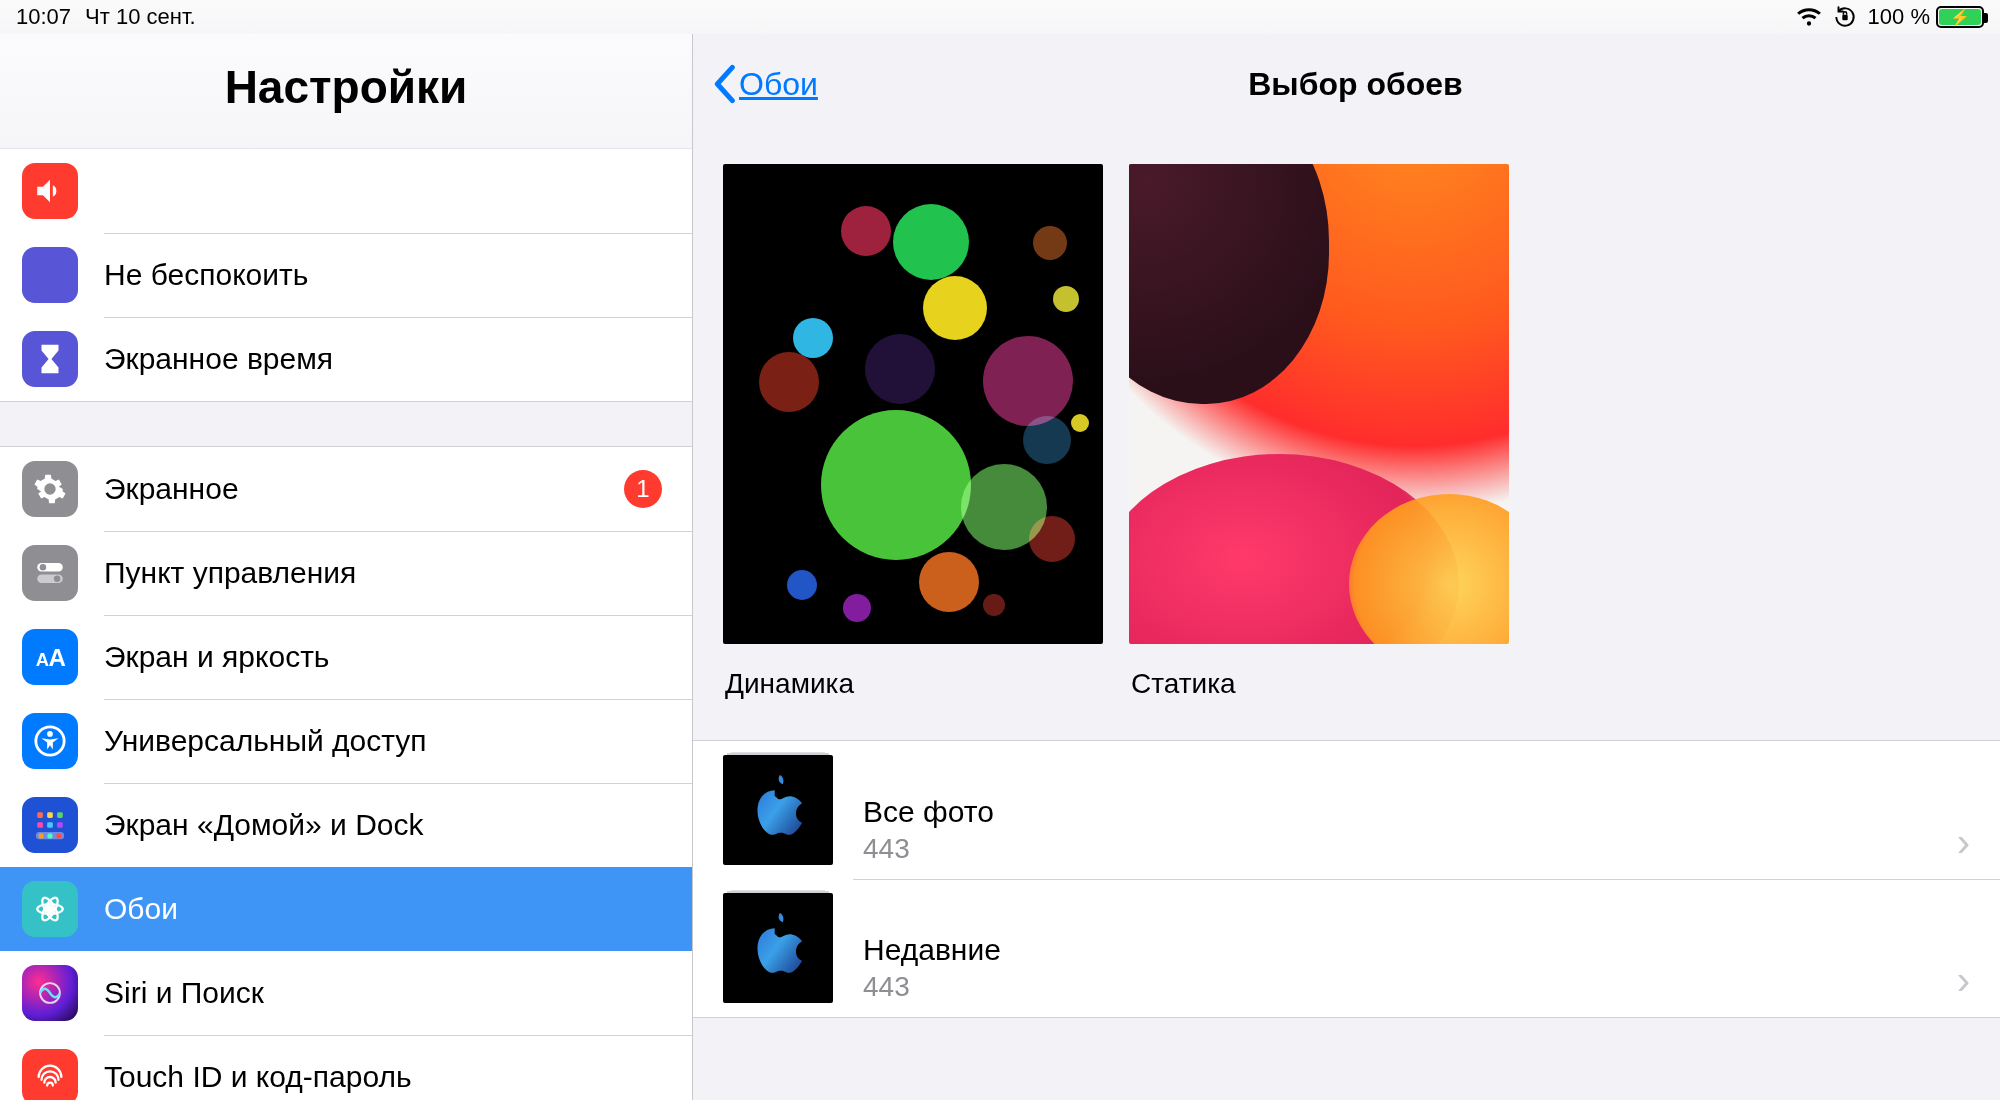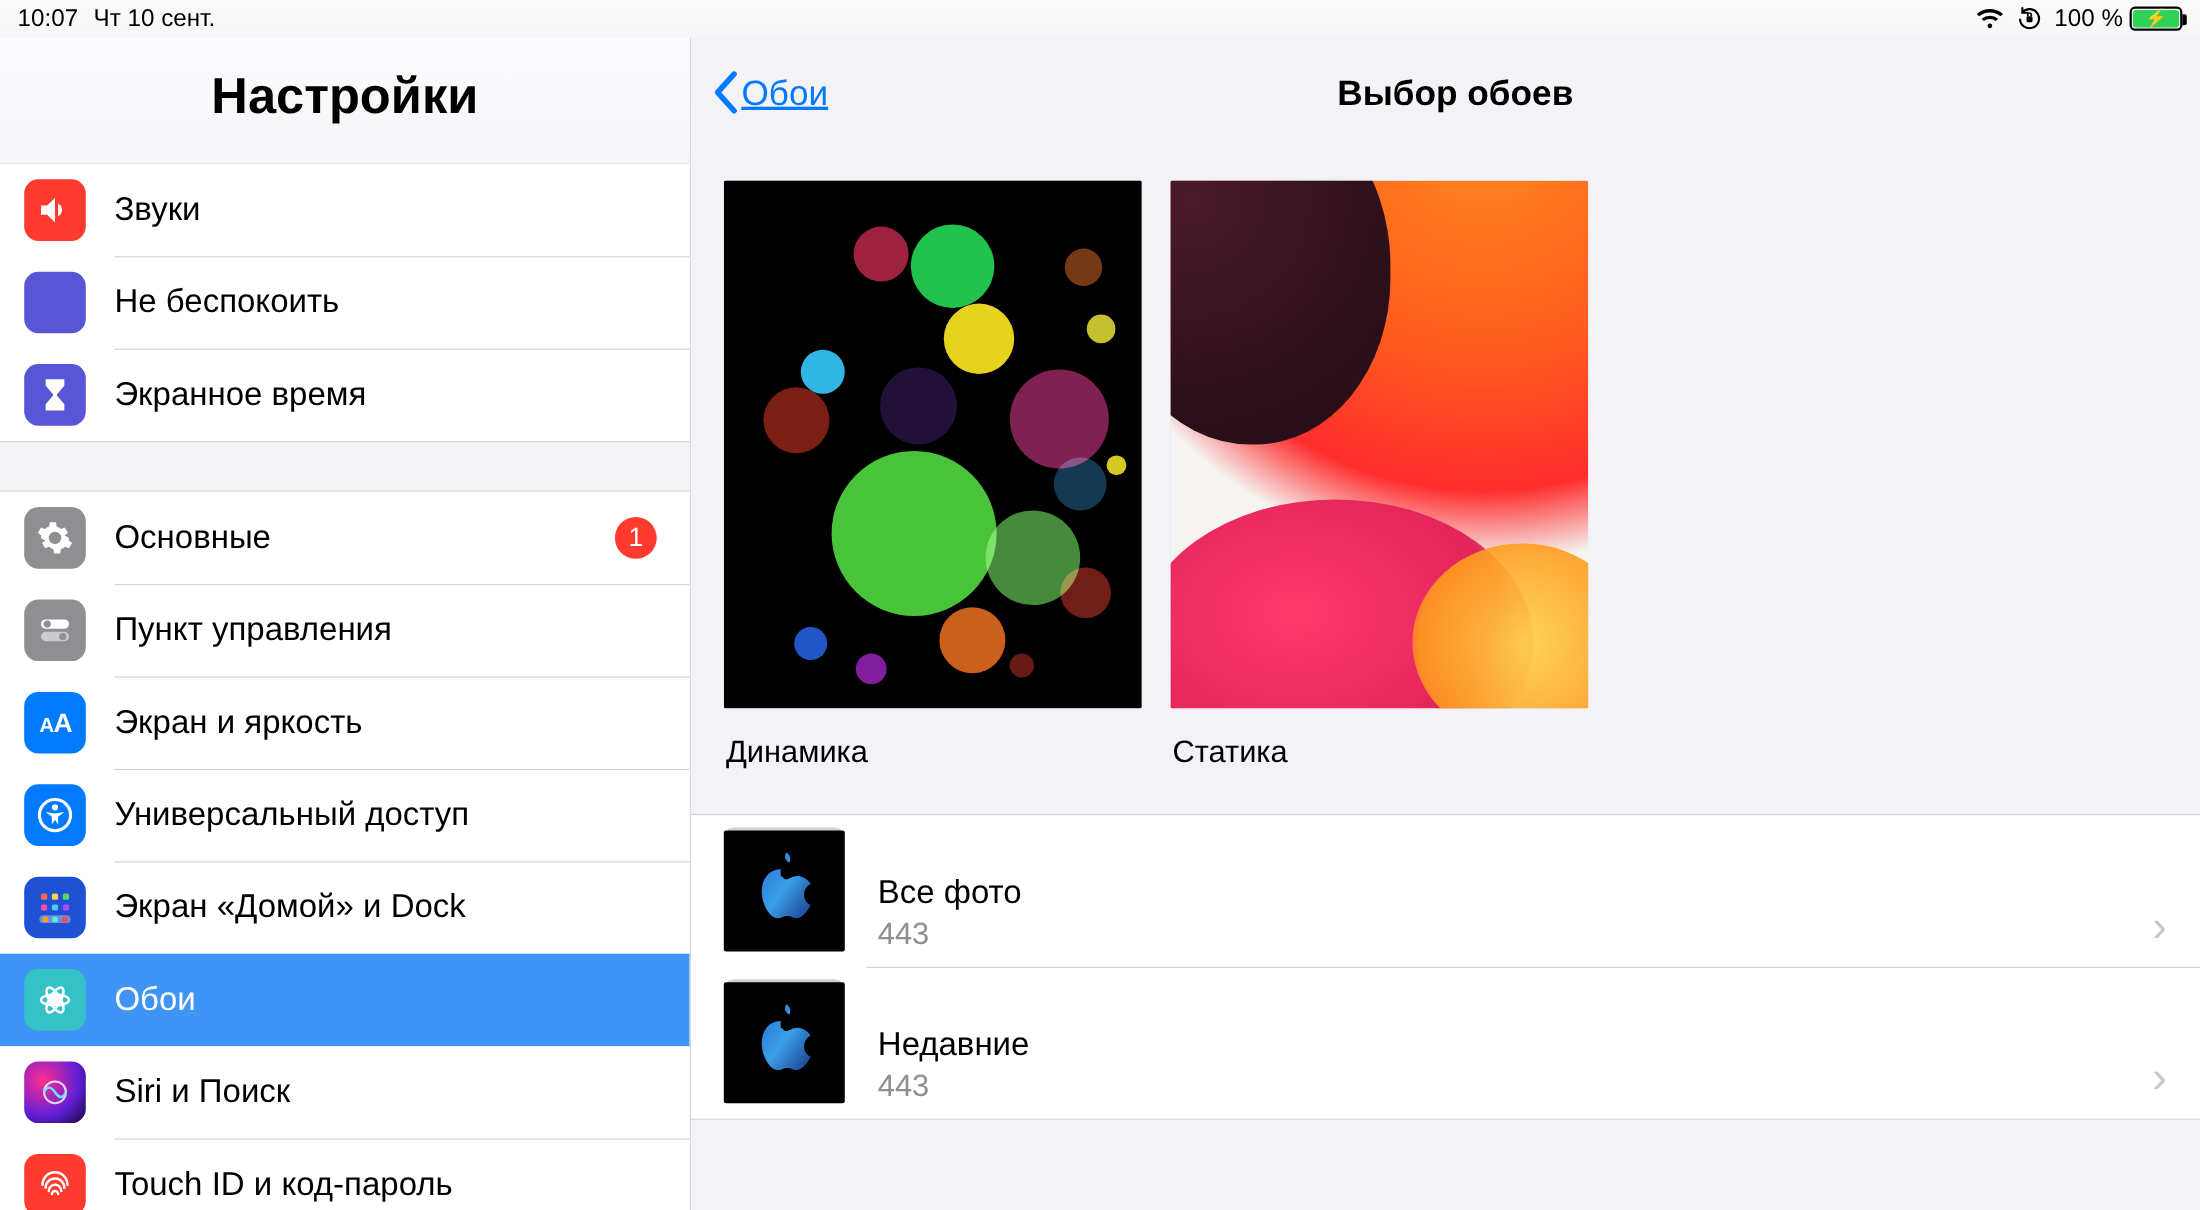--- a/index.html
+++ b/index.html
@@ -12,21 +12,21 @@
   .status-bar .right { display:flex; align-items:center; gap: 10px; }
   .status-bar .battery { display:flex; align-items:center; gap:6px; }
   .battery-shell { width:48px; height:22px; border:2px solid #000; border-radius:5px; position:relative; }
   .battery-shell:after { content:""; position:absolute; right:-6px; top:5px; width:4px; height:10px; background:#000; border-radius:0 2px 2px 0;}
   .battery-fill { position:absolute; inset:1px; background:#30d158; border-radius:3px; display:flex; align-items:center; justify-content:center; color:#000; font-size:14px; }
   .wifi-icon, .lock-rot-icon { width:26px; height:26px; display:inline-block; }
   .bolt { font-size:16px; }
 
   
   .app { position:absolute; top:0; left:0; right:0; bottom:0; display:flex; }
-  .sidebar { width: 628px; flex:none; background: #fff; border-right: 1px solid #c8c7cc; display:flex; flex-direction:column; padding-top:34px;}
+  .sidebar { width: 693px; flex:none; background: #fff; border-right: 1px solid #c8c7cc; display:flex; flex-direction:column; padding-top:34px;}
   .content { flex:1; background:#f2f2f7; display:flex; flex-direction:column; padding-top:34px;}
 
   
   .sidebar-title { font-size: 46px; font-weight: 700; text-align:center; padding: 26px 0 34px; background: linear-gradient(to bottom,#fbfbfd,#f6f6f8); border-bottom: 1px solid #e5e5ea;}
   .sidebar-scroll { flex:1; overflow:hidden; }
 
   .sidebar .section { background:#fff; }
   .sidebar .gap { height: 46px; background:#f2f2f7; border-top:1px solid #d1d1d6; border-bottom:1px solid #d1d1d6; }
 
   .cell { display:flex; align-items:center; height: 84px; padding: 0 22px; font-size: 30px; position:relative;}
@@ -112,21 +112,20 @@
     <div class="sidebar-title">Настройки</div>
     <div class="sidebar-scroll">
 
       <div class="section">
         <div class="cell">
           <div class="icon-box ic-red">
             <svg viewBox="0 0 24 24">
                 <path d="M3 9v6h4l5 5V4L7 9H3zm13.5 3a4.5 4.5 0 0 0-2.5-4v8a4.5 4.5 0 0 0 2.5-4z"></path>
               </svg>
           </div>
-          <div class="label">Звуки</div>
         </div>
         <div class="cell">
           <div class="icon-box ic-purple">
             <svg viewBox="0 0 24 24">
                 <path d="M12.3 22A10 10 0 0 1 12 2a8 8 0 1 0 .3 20z"></path>
               </svg>
           </div>
           <div class="label">Не беспокоить</div>
         </div>
         <div class="cell">
@@ -141,21 +140,21 @@
 
       <div class="gap"></div>
 
       <div class="section">
         <div class="cell">
           <div class="icon-box ic-gray">
             <svg viewBox="0 0 24 24">
                 <path d="M12 8a4 4 0 1 0 0 8 4 4 0 0 0 0-8zm9 4a9 9 0 0 1-.14 1.6l2.1 1.64-2 3.46-2.47-1a9 9 0 0 1-2.77 1.6l-.38 2.7h-4l-.38-2.7a9 9 0 0 1-2.77-1.6l-2.47 1-2-3.46 2.1-1.64A9 9 0 0 1 3 12a9 9 0 0 1 .14-1.6L1 8.76l2-3.46 2.47 1a9 9 0 0 1 2.77-1.6L8.66 2h4l.38 2.7a9 9 0 0 1 2.77 1.6l2.47-1 2 3.46-2.1 1.64A9 9 0 0 1 21 12z"></path>
               </svg>
           </div>
-          <div class="label">Основные</div>
+          <div class="label">Экранное</div>
           <div class="badge">1</div>
         </div>
         <div class="cell">
           <div class="icon-box ic-gray">
             <svg viewBox="0 0 24 24">
                 <rect x="3" y="5" width="18" height="6" rx="3"></rect>
                 <rect x="3" y="13" width="18" height="6" rx="3" fill-opacity=".55"></rect>
                 <circle cx="7" cy="8" r="2.3" fill="#8e8e93"></circle>
                 <circle cx="17" cy="16" r="2.3" fill="#8e8e93"></circle>
               </svg>

